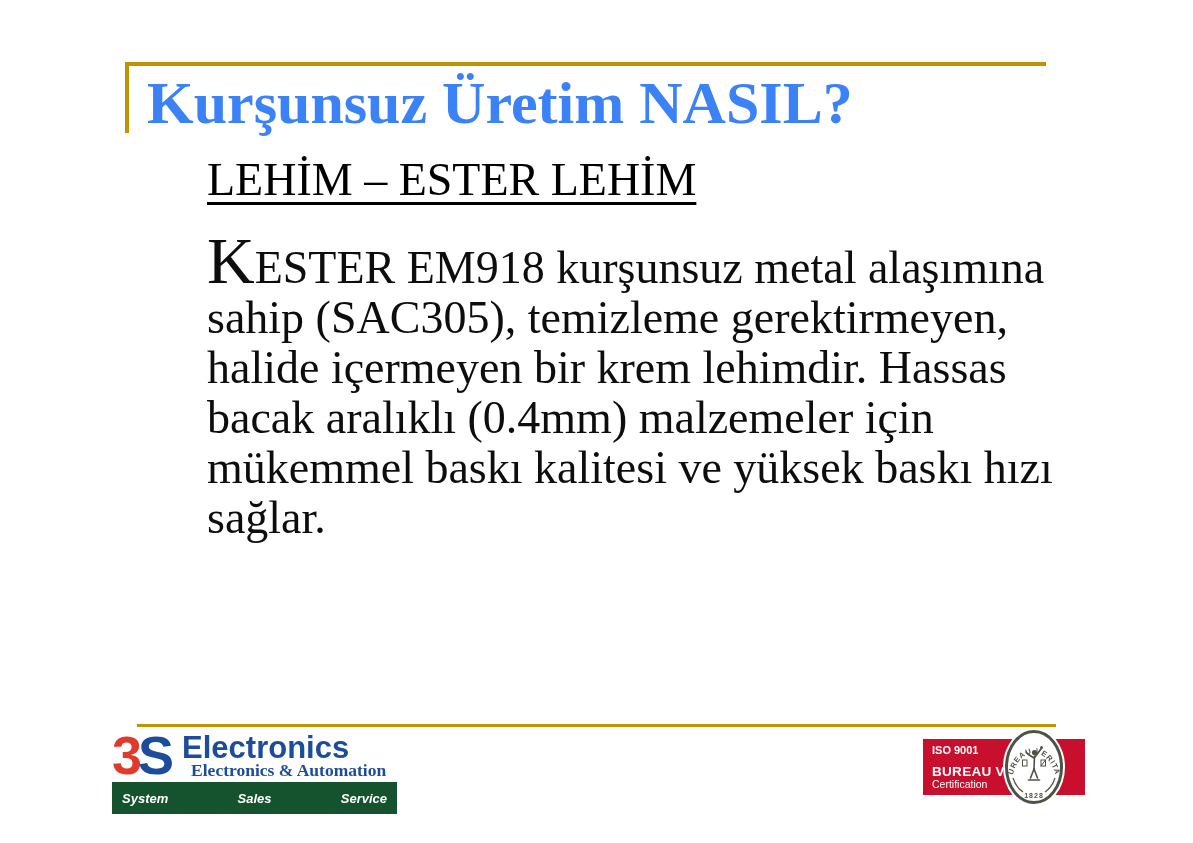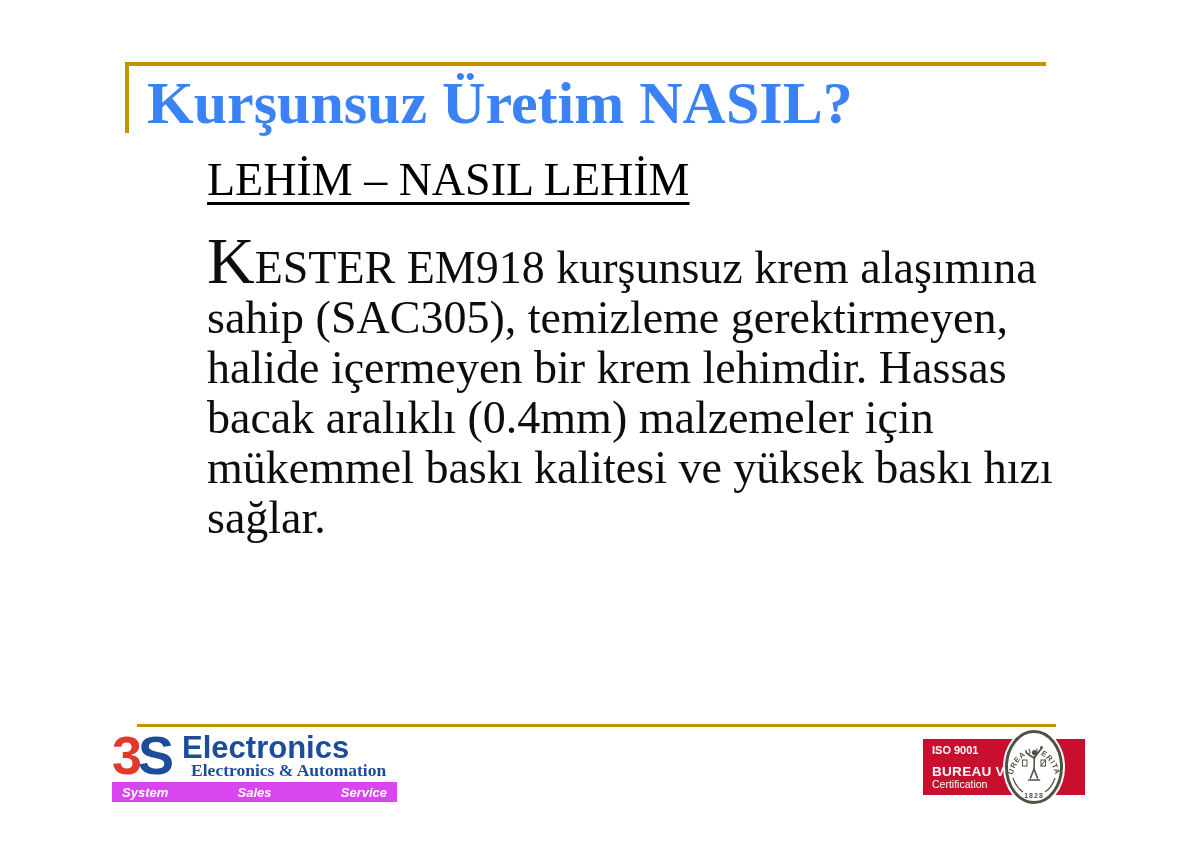--- a/index.html
+++ b/index.html
@@ -34,23 +34,23 @@
   
   .logo3s { position:absolute; left:112px; top:733px; width:290px; font-family:"Liberation Sans","DejaVu Sans",sans-serif; }
   .logo3s-top { display:flex; align-items:flex-start; }
   .mark { font-size:54px; font-weight:bold; line-height:44px; letter-spacing:-4px; white-space:nowrap; }
   .m3 { color:#DF3A2B; }
   .mS { color:#1C4C9C; }
   .names { margin-left:12px; text-align:left; color:#1C4C9C; }
   .brand-name { font-size:31px; font-weight:bold; line-height:29px; white-space:nowrap; }
   .brand-tagline { font-size:17.5px; font-weight:bold; line-height:17px; white-space:nowrap; margin-left:9px;font-family:Liberation Serif, serif; }
   .bar {
-    margin-top:3px; width:285px; height:19px; background:#d946ef;
+    margin-top:3px; width:285px; height:19px; background:#14532d;
     display:flex; justify-content:space-between; align-items:center;
-    padding:10px 10px; box-sizing:border-box;
+    padding:16px 10px; box-sizing:border-box;
     color:#ffffff; font-size:13px; font-weight:bold; font-style:italic;
   }
 
   
   .bv-box {
     position:absolute; left:923px; top:739px; width:162px; height:56px;
     background:#C8102E; color:#ffffff; box-sizing:border-box; padding:5px 0 0 9px;
     font-family:"Liberation Sans","DejaVu Sans",sans-serif;
   }
   .bv-iso  { font-size:11px; font-weight:bold; line-height:12px; }
@@ -61,24 +61,24 @@
 </head>
 <body>
 
 <div class="slide">
 
   <div class="accent-hline"></div>
   <div class="accent-vline"></div>
 
   <h1 class="title">Kurşunsuz Üretim NASIL?</h1>
 
-  <h2 class="subtitle">LEHİM – NASIL LEHİM</h2>
+  <h2 class="subtitle">LEHİM – ESTER LEHİM</h2>
 
   <div class="body-text">
-    <div class="bline"><span class="dropcap">K</span><span>ESTER EM918</span><span> kurşunsuz krem alaşımına</span></div>
+    <div class="bline"><span class="dropcap">K</span><span>ESTER EM918</span><span> kurşunsuz metal alaşımına</span></div>
     <div class="bline">sahip (SAC305), temizleme gerektirmeyen,</div>
     <div class="bline">halide içermeyen bir krem lehimdir. Hassas</div>
     <div class="bline">bacak aralıklı (0.4mm) malzemeler için</div>
     <div class="bline">mükemmel baskı kalitesi ve yüksek baskı hızı</div>
     <div class="bline">sağlar.</div>
   </div>
 
   <div class="footer-hline"></div>
 
   <div class="logo3s">

